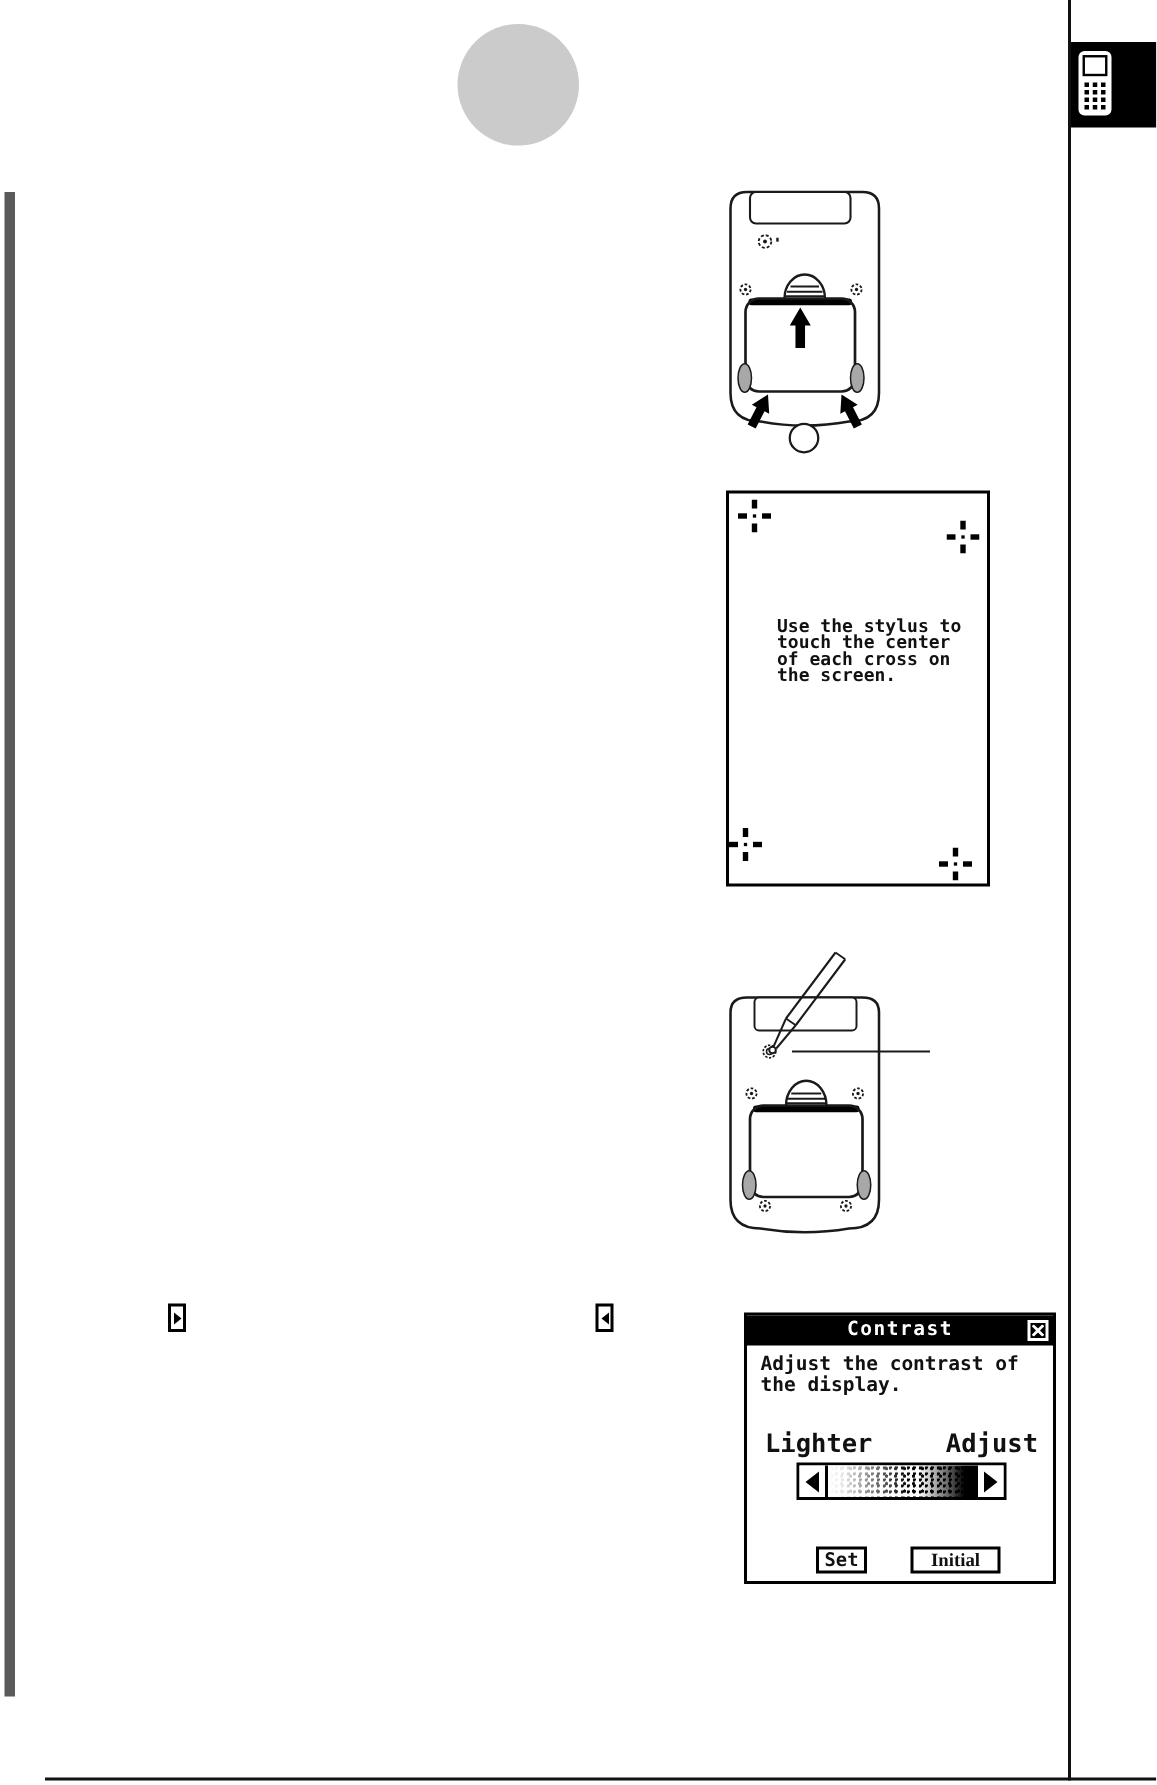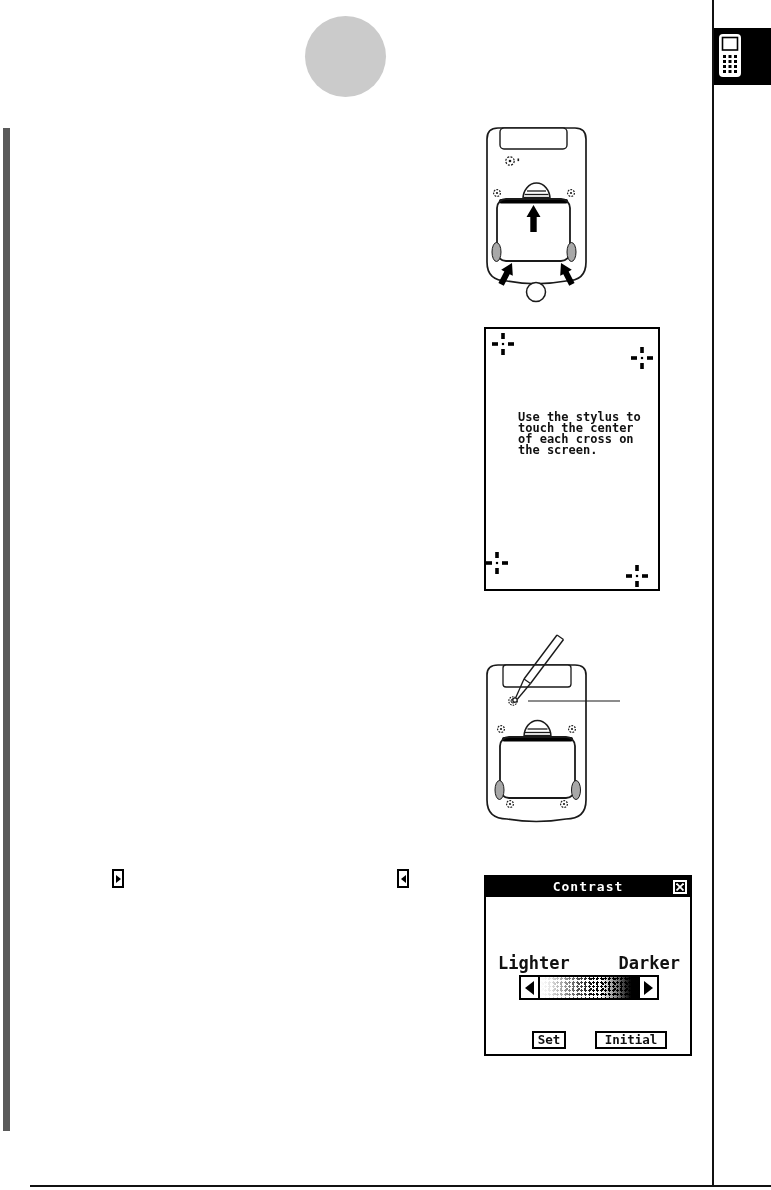--- a/index.html
+++ b/index.html
@@ -20,21 +20,21 @@
              white-space:pre-line;letter-spacing:0;}
   .cross{width:22px;height:22px;}
 
   
   .inline-icon{width:12px;height:19px;border:2px solid #000;background:#fff;box-sizing:border-box;
                display:flex;align-items:center;justify-content:center;}
   .tri-right{width:0;height:0;border-top:4px solid transparent;border-bottom:4px solid transparent;border-left:5px solid #000;}
   .tri-left{width:0;height:0;border-top:4px solid transparent;border-bottom:4px solid transparent;border-right:5px solid #000;}
 
   
-  .dialog{left:484px;top:875px;width:208px;height:181px;border:2px solid #000;background:#fff;box-sizing:border-box;}
+  .dialog{left:496px;top:875px;width:208px;height:181px;border:2px solid #000;background:#fff;box-sizing:border-box;}
   .dialog-titlebar{position:absolute;left:0;top:0;width:100%;height:20px;background:#000;}
   .dialog-title{position:absolute;left:0;top:2px;width:100%;text-align:center;color:#fff;
                 font-size:13px;font-weight:700;letter-spacing:1px;}
   .dialog-close{position:absolute;right:3px;top:3px;width:14px;height:14px;background:#000;border:2px solid #fff;
                 box-sizing:border-box;display:flex;align-items:center;justify-content:center;}
   .dialog-msg{position:absolute;left:9px;top:26px;font-size:13px;font-weight:700;line-height:14px;color:#111;
               white-space:pre-line;}
   .lbl{position:absolute;top:76px;font-size:17px;font-weight:700;color:#111;}
   .lbl-lighter{left:12px;}
   .lbl-darker{right:10px;}
@@ -50,21 +50,21 @@
     background-image:
       linear-gradient(to right, rgba(255,255,255,1) 0%, rgba(255,255,255,0.9) 10%, rgba(255,255,255,0) 55%),
       linear-gradient(to right, rgba(0,0,0,0) 62%, rgba(0,0,0,0.55) 80%, #000 93%),
       radial-gradient(circle at 1.5px 1.5px, #000 1px, transparent 1.2px),
       radial-gradient(circle at 3px 2px, #000 1px, transparent 1.2px);
     background-size:100% 100%,100% 100%,4px 4px,6px 5px;}
   .dlg-btn{position:absolute;top:154px;height:18px;border:2px solid #000;background:#fff;box-sizing:border-box;
            font-size:12.5px;font-weight:700;color:#111;text-align:center;line-height:14px;
            font-family:"DejaVu Sans Mono","Liberation Mono",monospace;padding:0;}
   .btn-set{left:46px;width:34px;}
-  .btn-initial{left:109px;width:72px;}
+  .btn-initial{left:109px;width:60px;font-family:Liberation Serif, serif;}
 
   svg .ln{stroke:#1a1a1a;fill:none;}
 </style>
 </head>
 <body>
 
 <div class="page">
 
   <div class="abs left-bar"></div>
   <div class="abs page-bubble"></div>
@@ -222,22 +222,24 @@
   <div class="abs dialog">
     <div class="dialog-titlebar">
       <div class="dialog-title">Contrast</div>
       <div class="dialog-close">
         <svg width="8" height="8" viewBox="0 0 8 8">
           <line x1="0.5" y1="0.5" x2="7.5" y2="7.5" stroke="#fff" stroke-width="1.8"></line>
           <line x1="7.5" y1="0.5" x2="0.5" y2="7.5" stroke="#fff" stroke-width="1.8"></line>
         </svg>
       </div>
     </div>
+    <div class="dialog-msg">Adjust the contrast of
+the display.</div>
     <div class="lbl lbl-lighter">Lighter</div>
-    <div class="lbl lbl-darker">Darker</div>
+    <div class="lbl lbl-darker">Adjust</div>
     <div class="slider">
       <div class="slider-btn left">
         <div class="s-tri-left"></div>
       </div>
       <div class="slider-track"></div>
       <div class="slider-btn right">
         <div class="s-tri-right"></div>
       </div>
     </div>
     <button class="dlg-btn btn-set">Set</button>

